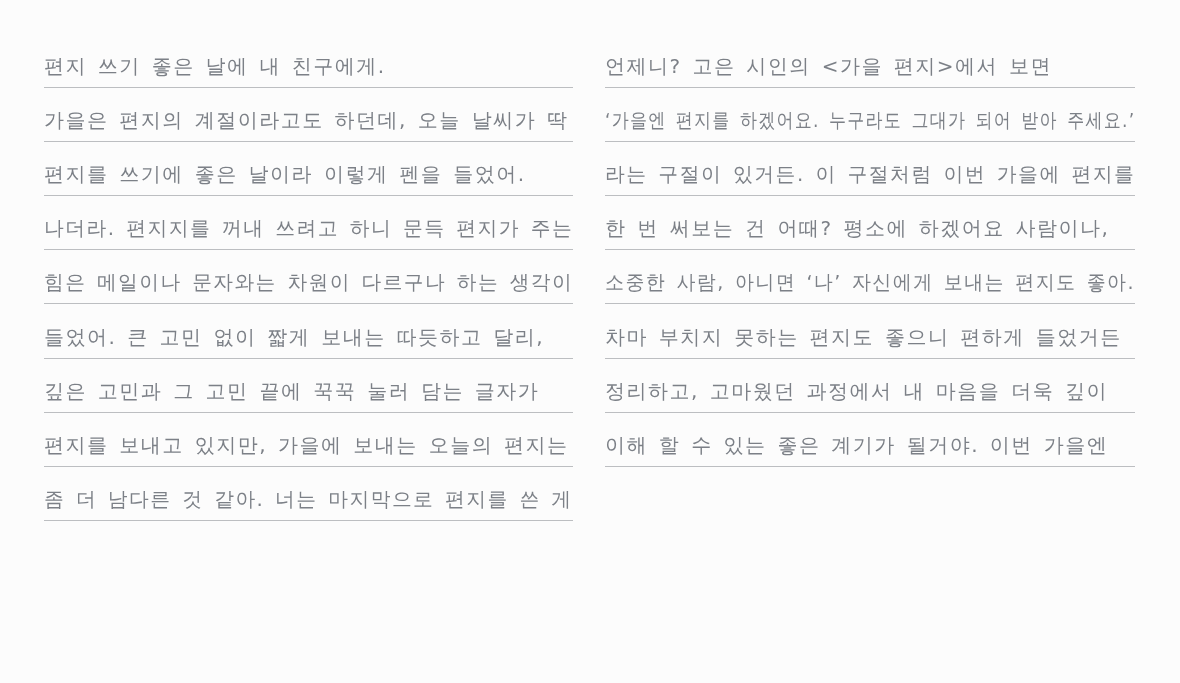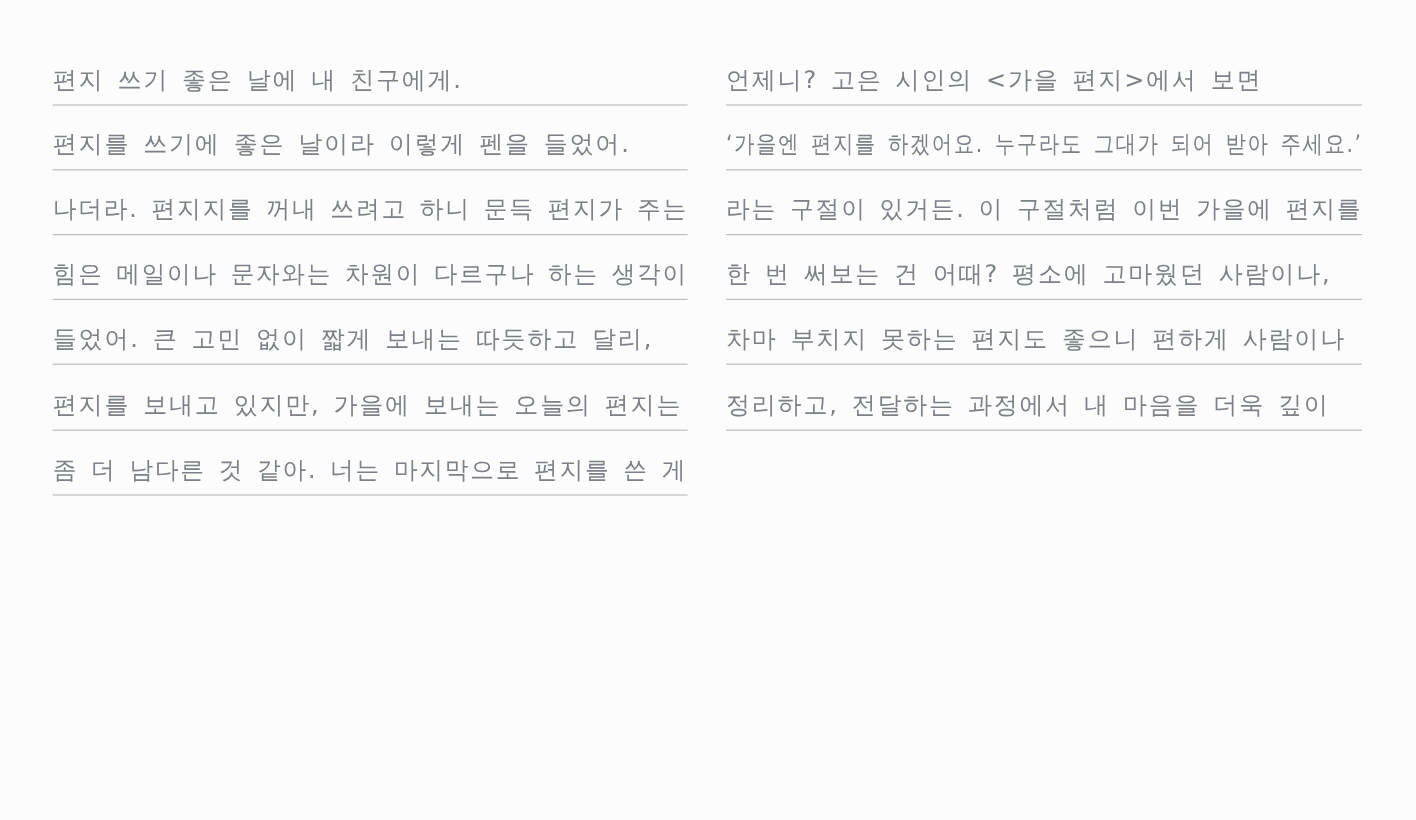--- a/index.html
+++ b/index.html
@@ -43,53 +43,65 @@
 </head>
 <body>
 
 <div class="page">
 
   <div class="column left">
     <div class="line">
         <span class="line-text">편지 쓰기 좋은 날에 내 친구에게.</span>
       </div>
     <div class="line">
+        <span class="line-text">가을은 편지의 계절이라고도 하던데, 오늘 날씨가 딱</span>
+      </div>
+    <div class="line">
         <span class="line-text">편지를 쓰기에 좋은 날이라 이렇게 펜을 들었어.</span>
       </div>
     <div class="line">
         <span class="line-text" style="transform: scaleX(0.988785); transform-origin: left bottom;">나더라. 편지지를 꺼내 쓰려고 하니 문득 편지가 주는</span>
       </div>
     <div class="line">
         <span class="line-text" style="transform: scaleX(0.983271); transform-origin: left bottom;">힘은 메일이나 문자와는 차원이 다르구나 하는 생각이</span>
       </div>
     <div class="line">
         <span class="line-text">들었어. 큰 고민 없이 짧게 보내는 따듯하고 달리,</span>
+      </div>
+    <div class="line">
+        <span class="line-text">깊은 고민과 그 고민 끝에 꾹꾹 눌러 담는 글자가</span>
       </div>
     <div class="line">
         <span class="line-text">편지를 보내고 있지만, 가을에 보내는 오늘의 편지는</span>
       </div>
     <div class="line">
         <span class="line-text" style="transform: scaleX(0.98694); transform-origin: left bottom;">좀 더 남다른 것 같아. 너는 마지막으로 편지를 쓴 게</span>
       </div>
   </div>
 
   <div class="column right">
     <div class="line">
         <span class="line-text">언제니? 고은 시인의 &lt;가을 편지&gt;에서 보면</span>
       </div>
     <div class="line">
         <span class="line-text" style="transform: scaleX(0.850722); transform-origin: left bottom;">‘가을엔 편지를 하겠어요. 누구라도 그대가 되어 받아 주세요.’</span>
       </div>
     <div class="line">
         <span class="line-text" style="transform: scaleX(0.990654); transform-origin: left bottom;">라는 구절이 있거든. 이 구절처럼 이번 가을에 편지를</span>
       </div>
     <div class="line">
-        <span class="line-text">한 번 써보는 건 어때? 평소에 고마웠던 사람이나,</span>
+        <span class="line-text">한 번 써보는 건 어때? 평소에 하겠어요 사람이나,</span>
       </div>
     <div class="line">
-        <span class="line-text">차마 부치지 못하는 편지도 좋으니 편하게 사람이나</span>
+        <span class="line-text" style="transform: scaleX(0.948122); transform-origin: left bottom;">소중한 사람, 아니면 ‘나’ 자신에게 보내는 편지도 좋아.</span>
       </div>
     <div class="line">
-        <span class="line-text">정리하고, 전달하는 과정에서 내 마음을 더욱 깊이</span>
+        <span class="line-text">차마 부치지 못하는 편지도 좋으니 편하게 들었거든</span>
+      </div>
+    <div class="line">
+        <span class="line-text">정리하고, 고마웠던 과정에서 내 마음을 더욱 깊이</span>
+      </div>
+    <div class="line">
+        <span class="line-text">이해 할 수 있는 좋은 계기가 될거야. 이번 가을엔</span>
       </div>
   </div>
 
 </div>
 
 </body></html>

